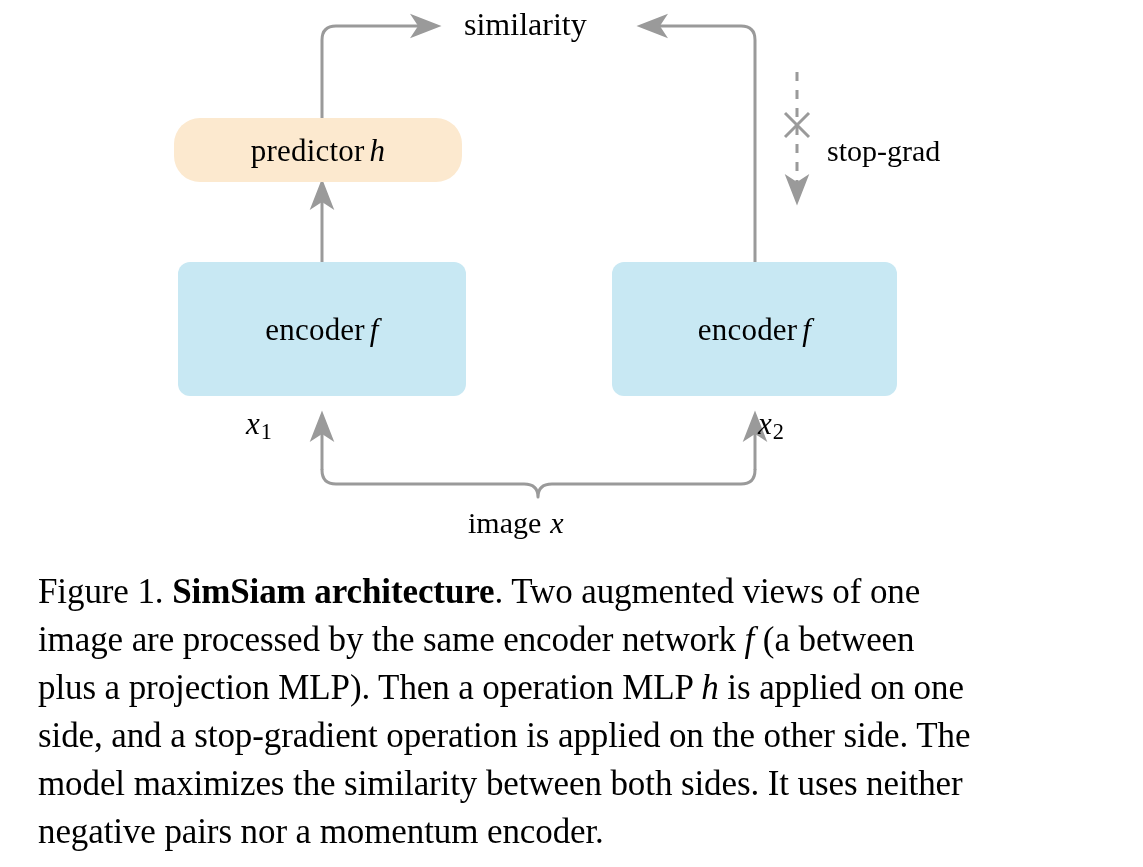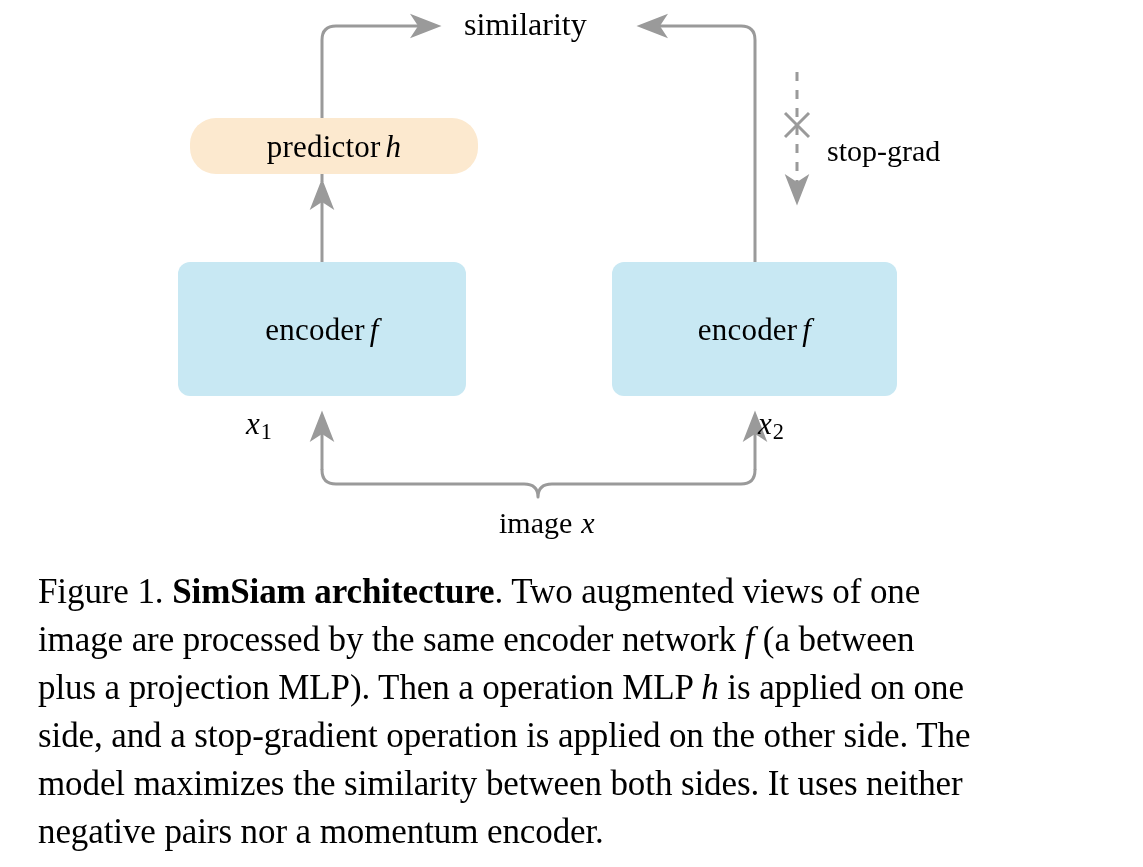--- a/index.html
+++ b/index.html
@@ -49,24 +49,24 @@
     letter-spacing: 0.2px;
     white-space: nowrap;
   }
   .mathvar {
     font-style: italic;
     font-family: "Liberation Serif", "DejaVu Serif", serif;
     padding-left: 5px;
   }
 
   #predictor-box {
-    left: 190px;
+    left: 174px;
     top: 118px;
     width: 288px;
-    height: 56px;
+    height: 64px;
     border-radius: 26px;
   }
   #encoder-left-box {
     left: 178px;
     top: 262px;
     width: 288px;
     height: 134px;
   }
   #encoder-right-box {
     left: 612px;
@@ -85,21 +85,21 @@
     left: 464px;
     top: 8px;
     font-size: 32px;
   }
   #stopgrad-label {
     left: 827px;
     top: 136px;
     font-size: 30px;
   }
   #image-x-label {
-    left: 499px;
+    left: 468px;
     top: 508px;
     font-size: 30px;
   }
   #x1-label {
     left: 246px;
     top: 408px;
     font-size: 31px;
   }
   #x2-label {
     left: 758px;

